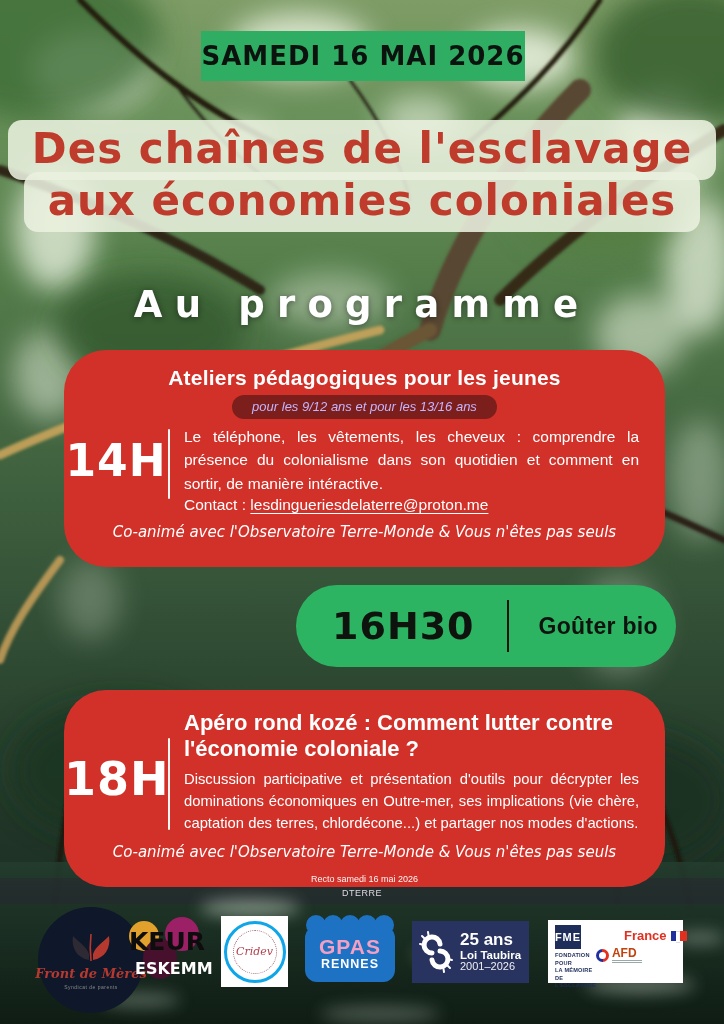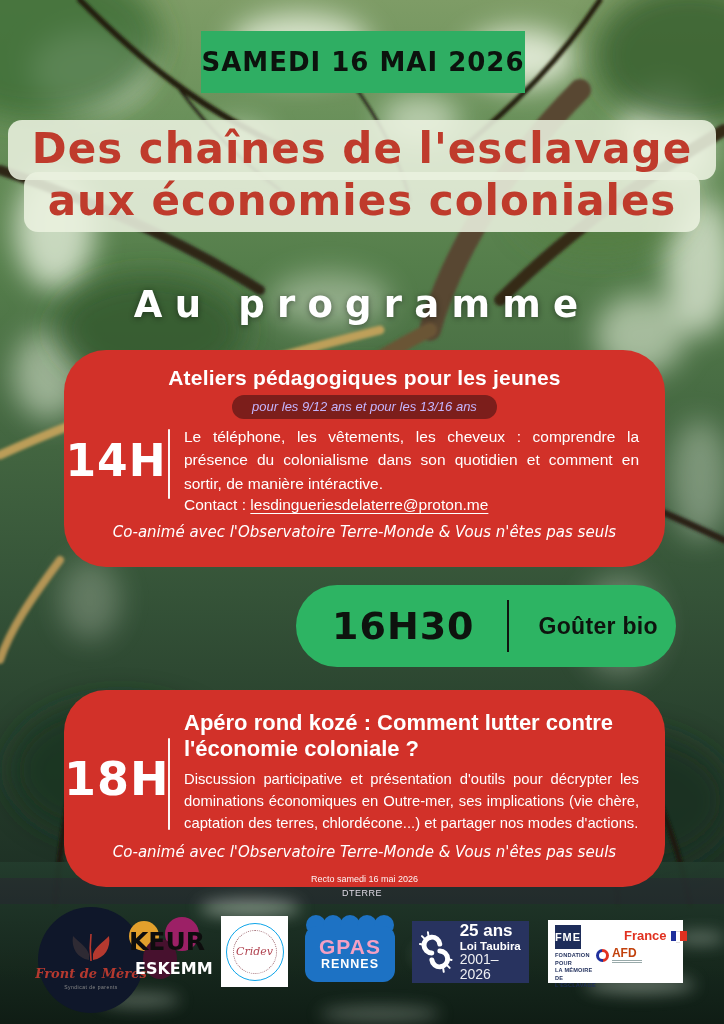--- a/index.html
+++ b/index.html
@@ -1,20 +1,20 @@
 <!DOCTYPE html>
 <html lang="fr"><head>
 <meta charset="utf-8">
 <style>
   html,body{margin:0;padding:0;background:#1a1a1a;}
   .poster{position:relative;width:724px;height:1024px;overflow:hidden;
           font-family:"Liberation Sans",sans-serif;margin:0 auto;background:#35533a;}
   .bg{position:absolute;inset:0;}
   
-  .banner{position:absolute;left:201px;top:31px;width:324px;height:62px;
+  .banner{position:absolute;left:201px;top:31px;width:324px;height:50px;
           background:#2fae63;display:flex;align-items:center;justify-content:center;}
   .banner span{font-family:"DejaVu Sans",sans-serif;font-weight:800;font-size:26px;
                color:#0c120d;letter-spacing:1px;white-space:nowrap;}
   
   .title-wrap{position:absolute;left:0;right:0;top:120px;text-align:center;line-height:1;}
   .title-line{display:inline-block;background:rgba(235,241,223,0.88);border-radius:14px;
               padding:8px 24px 10px;font-family:"DejaVu Sans",sans-serif;font-weight:700;
               font-size:42px;color:#bf3b2c;letter-spacing:1px;white-space:nowrap;}
   .title-line.l2{margin-top:-8px;}
   
@@ -69,35 +69,35 @@
   .keur .blob{position:absolute;border-radius:50%;}
   .blob-y{left:2px;top:4px;width:30px;height:30px;background:#e2a02c;}
   .blob-m{left:38px;top:0;width:34px;height:34px;background:#9c2066;}
   .blob-d{left:16px;top:22px;width:34px;height:40px;background:#47112e;border-radius:45% 55% 50% 50%;}
   .keur-t1{position:absolute;left:2px;top:10px;font-family:"DejaVu Sans",sans-serif;
            font-weight:800;font-size:25px;color:#0d0d0d;letter-spacing:0;}
   .keur-t2{position:absolute;left:8px;top:42px;font-family:"DejaVu Sans",sans-serif;
            font-weight:800;font-size:16px;color:#ffffff;}
   .cridev{left:221px;top:13px;width:67px;height:71px;background:#ffffff;
           display:flex;align-items:center;justify-content:center;}
-  .cridev-seal{width:56px;height:56px;border:1px solid #0ea5e9;border-radius:50%;
+  .cridev-seal{width:56px;height:56px;border:3px solid #0ea5e9;border-radius:50%;
                display:flex;align-items:center;justify-content:center;position:relative;}
   .cridev-seal::before{content:"";position:absolute;inset:6px;border:1px dotted #a06a72;border-radius:50%;}
   .cridev-name{font-family:"DejaVu Serif",serif;font-style:italic;font-size:11px;color:#b0414e;}
   .gpas{left:305px;top:19px;width:90px;height:60px;}
   .gpas-scallop{position:absolute;top:-7px;width:20px;height:20px;border-radius:50%;background:#1d72c4;}
   .gpas-bodybox{position:absolute;left:0;top:4px;width:90px;height:56px;background:#1d72c4;
                 border-radius:12px;display:flex;flex-direction:column;align-items:center;justify-content:center;}
   .gpas-t1{color:#f4a0c3;font-weight:800;font-size:21px;letter-spacing:1px;line-height:1;}
   .gpas-t2{color:#fff;font-weight:800;font-size:12.5px;letter-spacing:1px;line-height:1.2;}
   .taubira{left:412px;top:18px;width:117px;height:62px;background:#28335f;display:flex;align-items:center;}
   .taubira-text{margin-left:6px;color:#fff;line-height:1.05;}
   .tb1{font-size:17px;font-weight:700;}
   .tb2{font-size:11.5px;font-weight:700;}
-  .tb3{font-size:14px;font-weight:400;opacity:.92;}
+  .tb3{font-size:11px;font-weight:400;opacity:.92;}
   .fme{left:548px;top:17px;width:135px;height:63px;background:#ffffff;display:flex;}
   .fme-left{width:64px;padding:5px 0 0 7px;}
   .fme-sq{width:26px;height:24px;background:#1e2d5a;display:flex;align-items:center;justify-content:center;}
   .fme-sq span{color:#fff;font-weight:800;font-size:11px;letter-spacing:1px;}
   .fme-lines{margin-top:3px;color:#1e2d5a;font-weight:800;font-size:5.6px;line-height:1.35;letter-spacing:.2px;}
   .fme-right{flex:1;padding-top:8px;}
   .france-row{display:flex;align-items:center;gap:4px;}
   .france-txt{color:#e1301f;font-weight:800;font-size:13px;padding-left:28px;}
   .flag{display:flex;height:10px;}
   .flag i{display:block;height:10px;}

